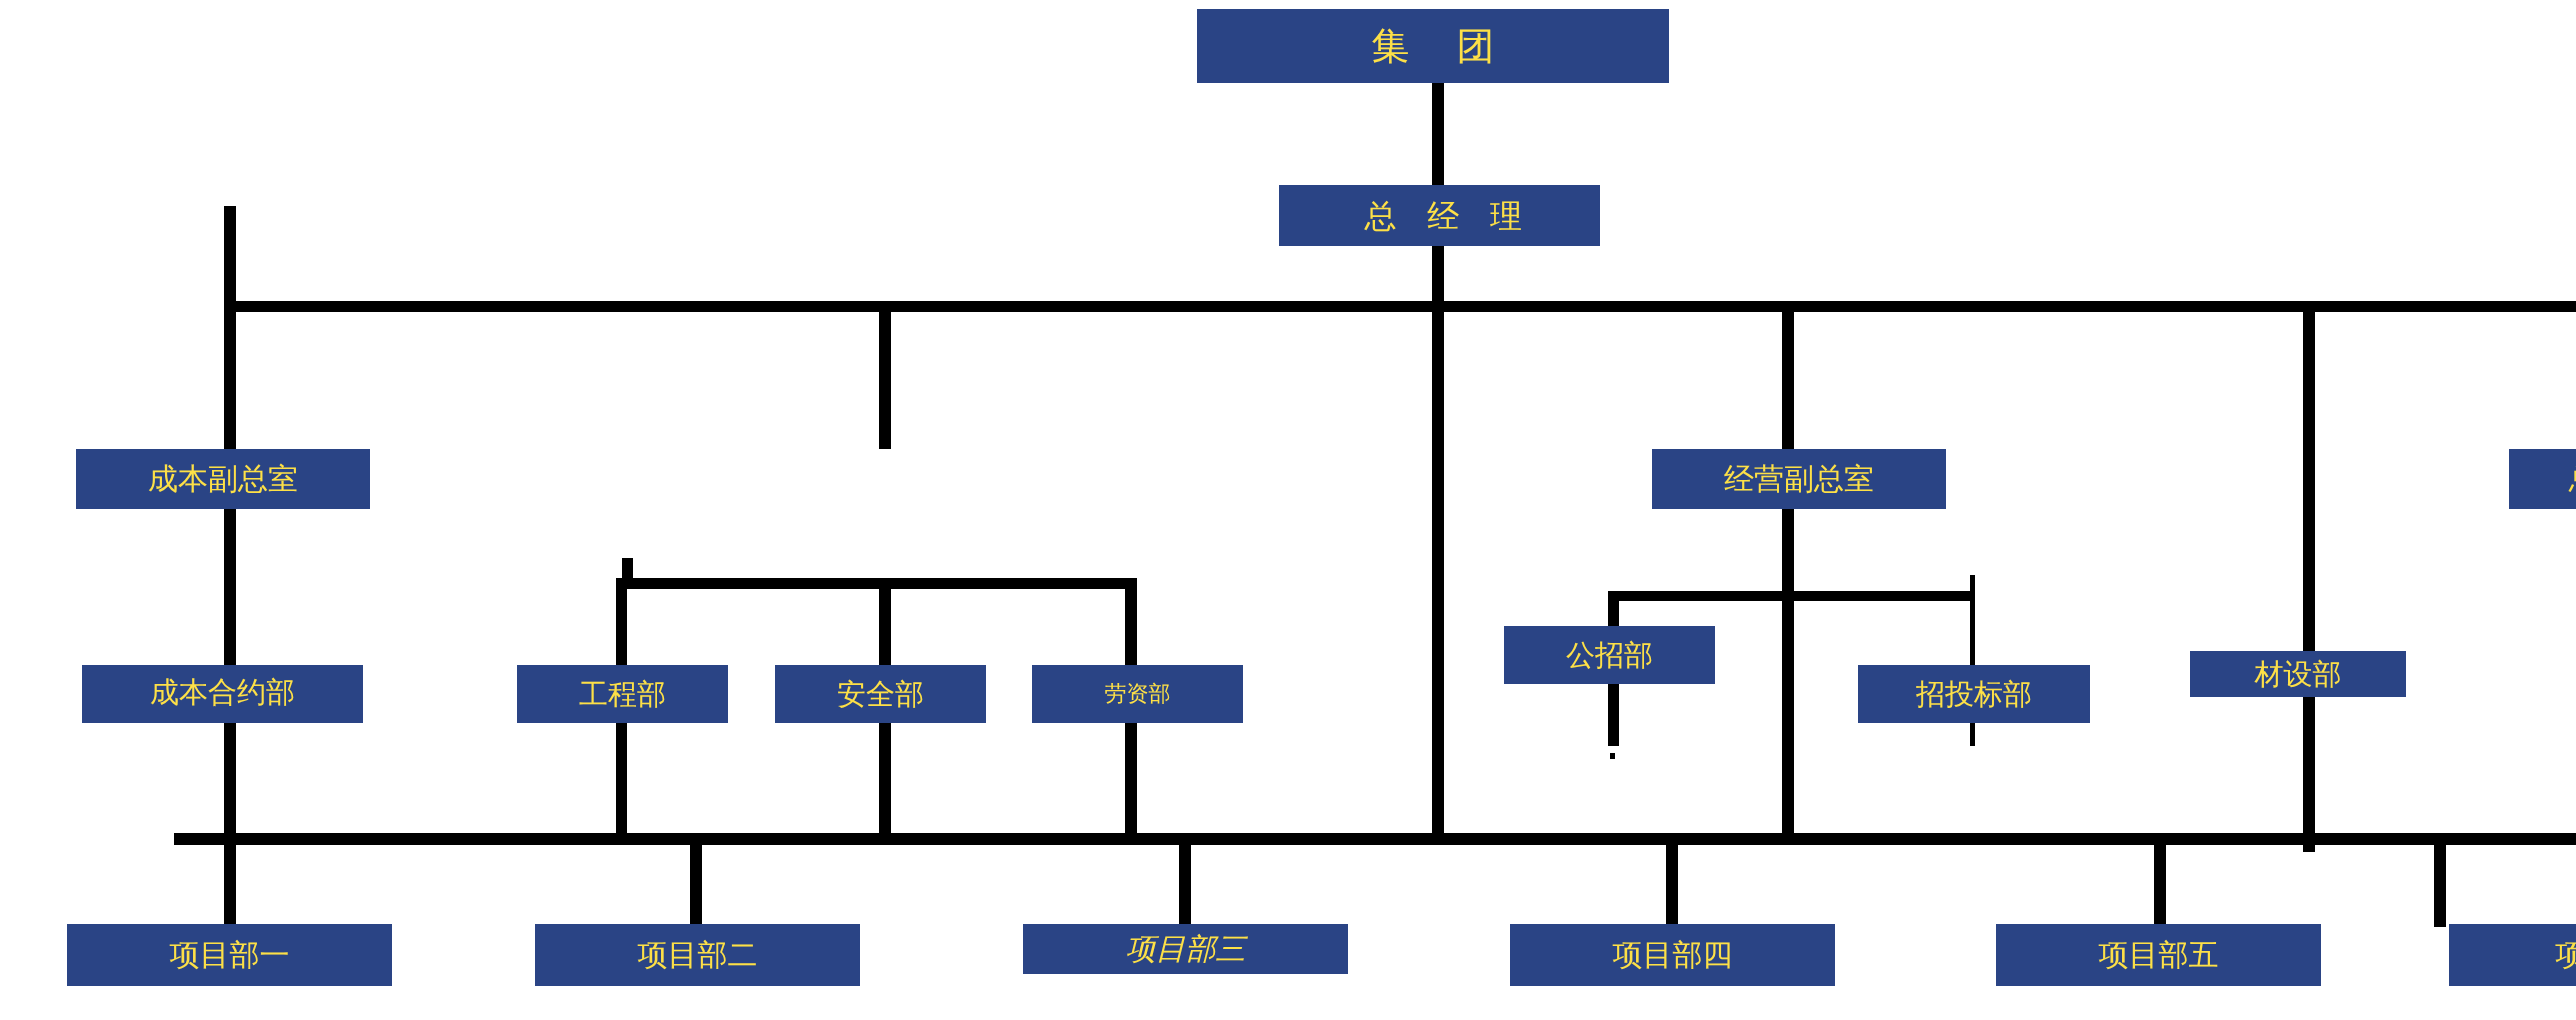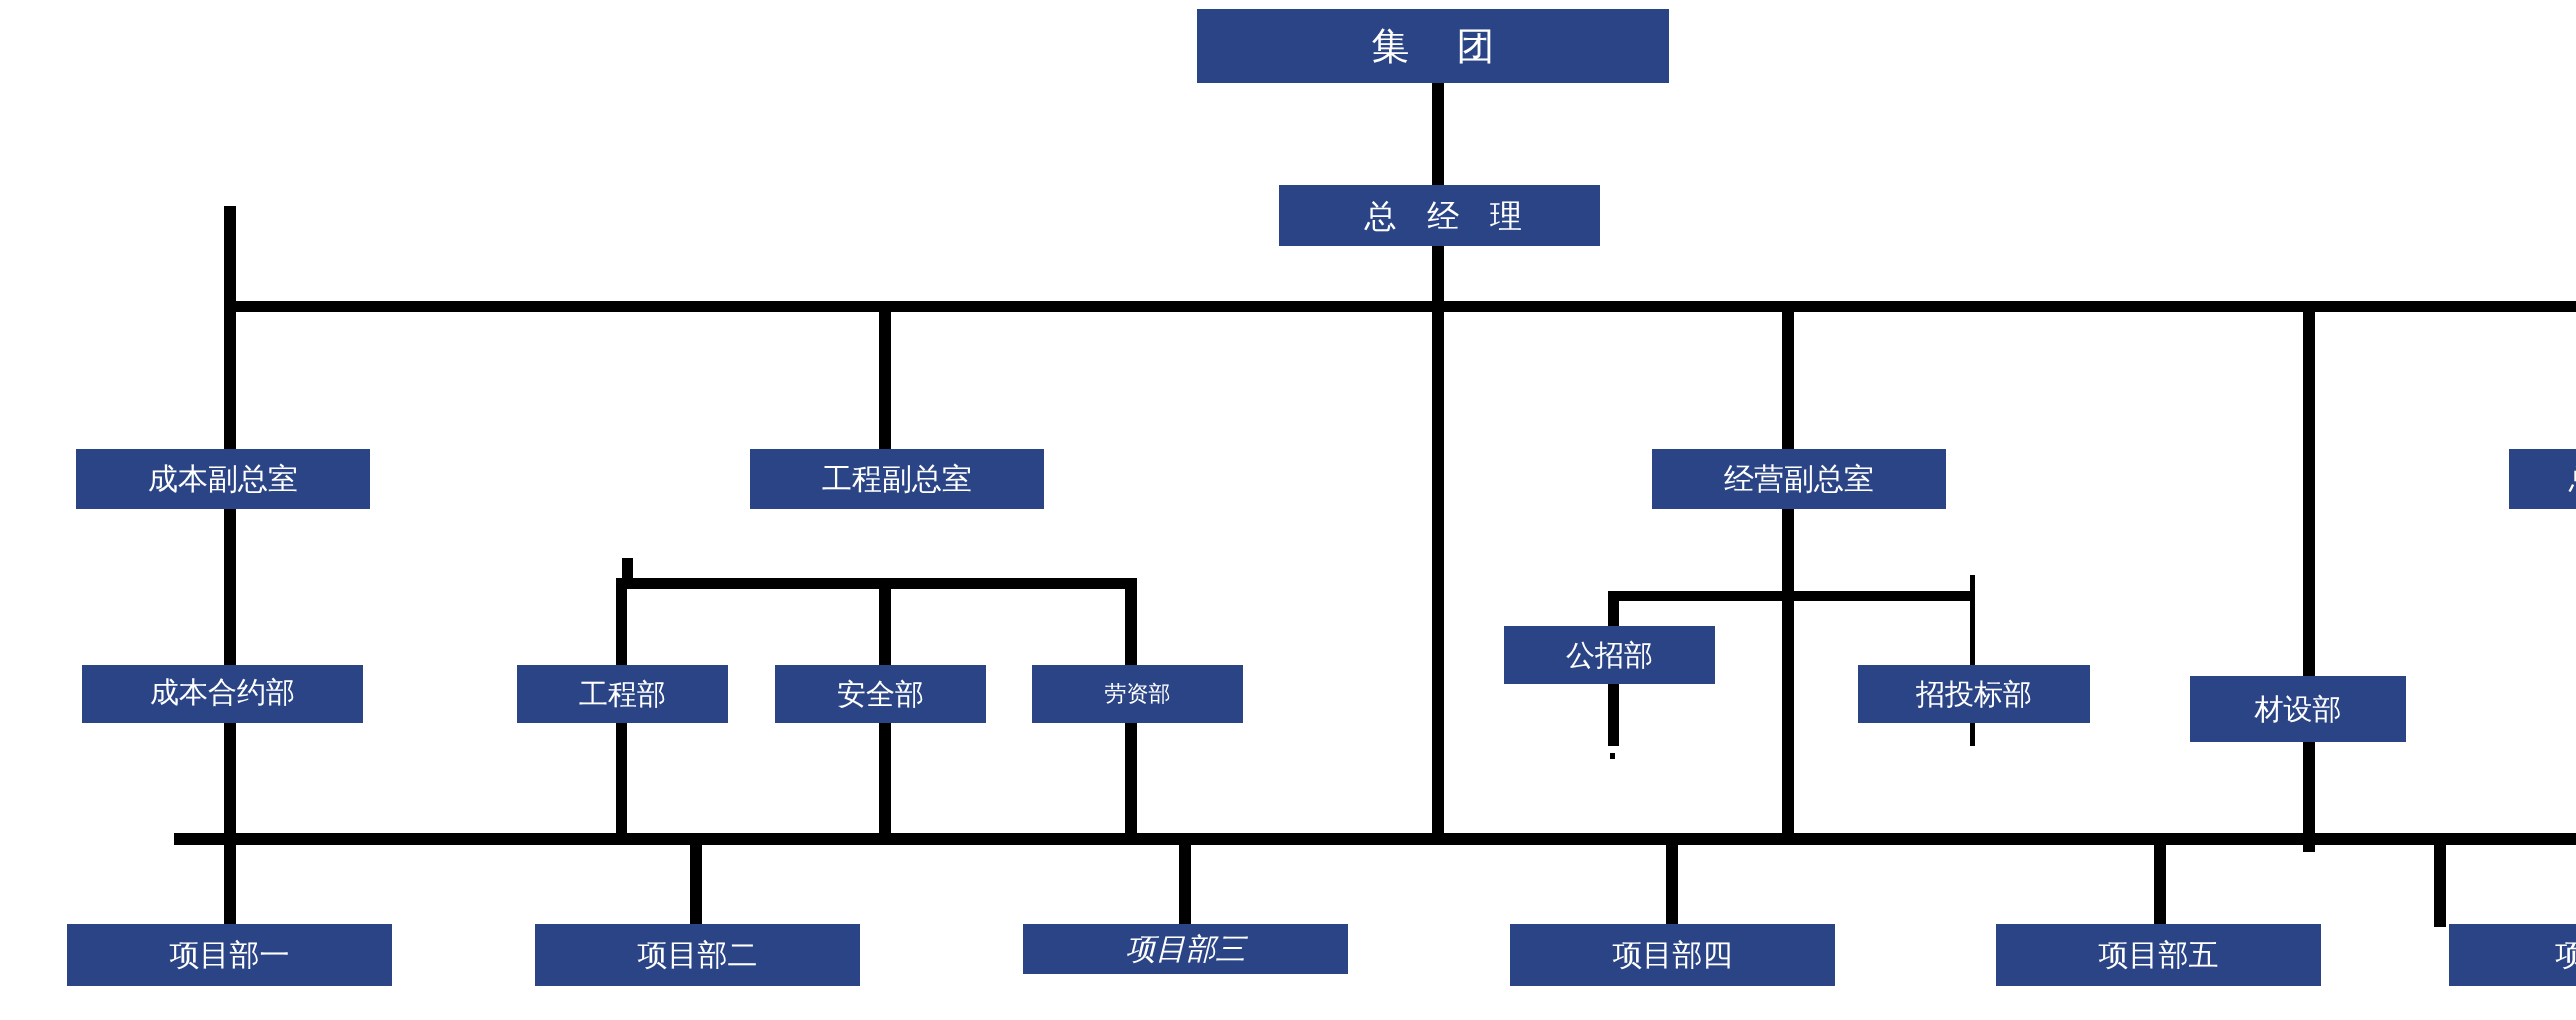--- a/index.html
+++ b/index.html
@@ -13,21 +13,21 @@
   #org-chart {
     position: relative;
     width: 2840px;
     height: 1021px;
     background: #ffffff;
     overflow: hidden;
   }
   .node {
     position: absolute;
     background: #2A4485;
-    color: #ffffff;
+    color: #fde047;
     display: flex;
     align-items: center;
     justify-content: center;
     text-align: center;
     line-height: 1;
     z-index: 3;
     box-sizing: border-box;
     white-space: nowrap;
   }
   .node-label {
@@ -88,23 +88,20 @@
   </div>
 
   <div class="node" style="left:1279px; top:185px; width:321px; height:61px; font-size:32px; letter-spacing:10.3px; padding-left:18px;">
     <span class="node-label">总 经 理</span>
   </div>
 
   <div class="node" style="left:76px; top:449px; width:294px; height:60px; font-size:30px;">
     <span class="node-label">成本副总室</span>
   </div>
 
-  <div class="node" style="left:750px; top:449px; width:294px; height:60px; font-size:30px;">
-    <span class="node-label">工程副总室</span>
-  </div>
 
   <div class="node" style="left:1652px; top:449px; width:294px; height:60px; font-size:30px;">
     <span class="node-label">经营副总室</span>
   </div>
 
   <div class="node" style="left:2509px; top:449px; width:278px; height:60px; font-size:30px; letter-spacing:12.4px; padding-left:12.4px;">
     <span class="node-label">总 工 室</span>
   </div>
 
   <div class="node" style="left:82px; top:665px; width:281px; height:58px; font-size:29px;font-family:Liberation Mono, monospace;">
@@ -124,21 +121,21 @@
   </div>
 
   <div class="node" style="left:1504px; top:626px; width:211px; height:58px; font-size:29px;">
     <span class="node-label">公招部</span>
   </div>
 
   <div class="node" style="left:1858px; top:665px; width:232px; height:58px; font-size:29px;">
     <span class="node-label">招投标部</span>
   </div>
 
-  <div class="node" style="left:2190px; top:676px; width:216px; height:66px; font-size:29px;">
+  <div class="node" style="left:2190px; top:651px; width:216px; height:46px; font-size:29px;">
     <span class="node-label">材设部</span>
   </div>
 
   <div class="node" style="left:67px; top:924px; width:325px; height:62px; font-size:30px;">
     <span class="node-label">项目部一</span>
   </div>
 
   <div class="node" style="left:535px; top:924px; width:325px; height:62px; font-size:30px;">
     <span class="node-label">项目部二</span>
   </div>

